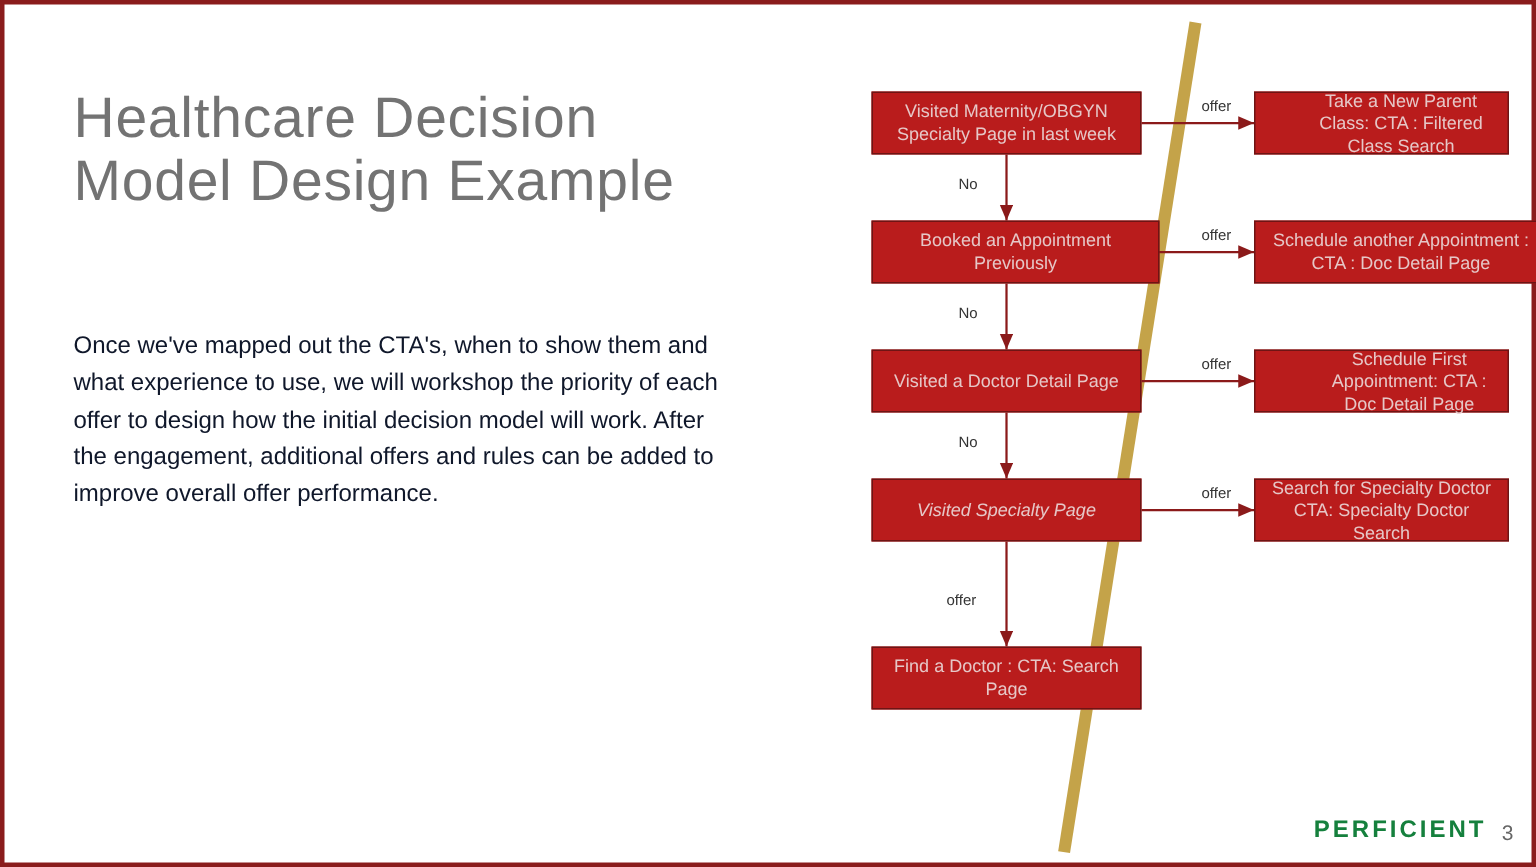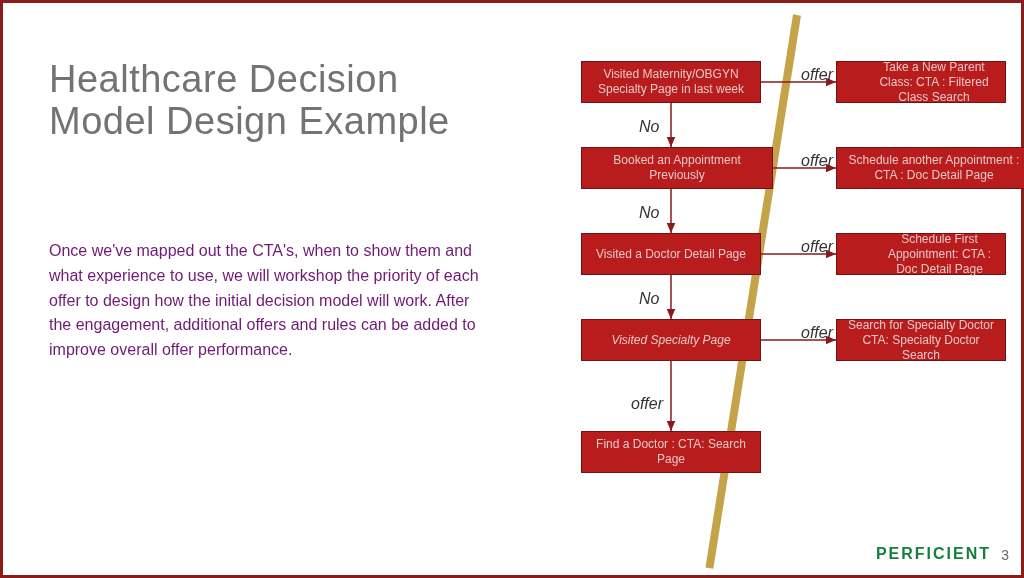--- a/index.html
+++ b/index.html
@@ -23,25 +23,25 @@
     top: 56px;
     font-size: 38px;
     line-height: 1.1;
     font-weight: 300;
     color: #737373;
     letter-spacing: 0.5px;
   }
   .body {
     position: absolute;
     left: 46px;
-    top: 236px;
+    top: 216px;
     width: 440px;
     font-size: 16px;
     line-height: 1.55;
-    color: #701a75;
+    color: #0f172a;
     font-weight: 300;
   }
   .brand {
     position: absolute;
     right: 30px;
     bottom: 12px;
     font-family: Arial, sans-serif;
     font-size: 16px;
     letter-spacing: 2px;
     font-weight: 700;
@@ -87,24 +87,23 @@
     background: #c4a349;
     left: 790px;
     top: 12px;
     transform: rotate(9deg);
     transform-origin: top center;
     z-index: 0;
   }
 
   .edgelabel {
     position: absolute;
-    font-size: 16px;
+    font-size: 10px;
     color: #333;
     background: rgba(255,255,255,0.0);
-    font-style: italic;
   }
 </style>
 </head>
 <body>
 
 <div class="stage">
 
   <div class="title">
     <span>Healthcare Decision</span><br>
     <span>Model Design Example</span>

